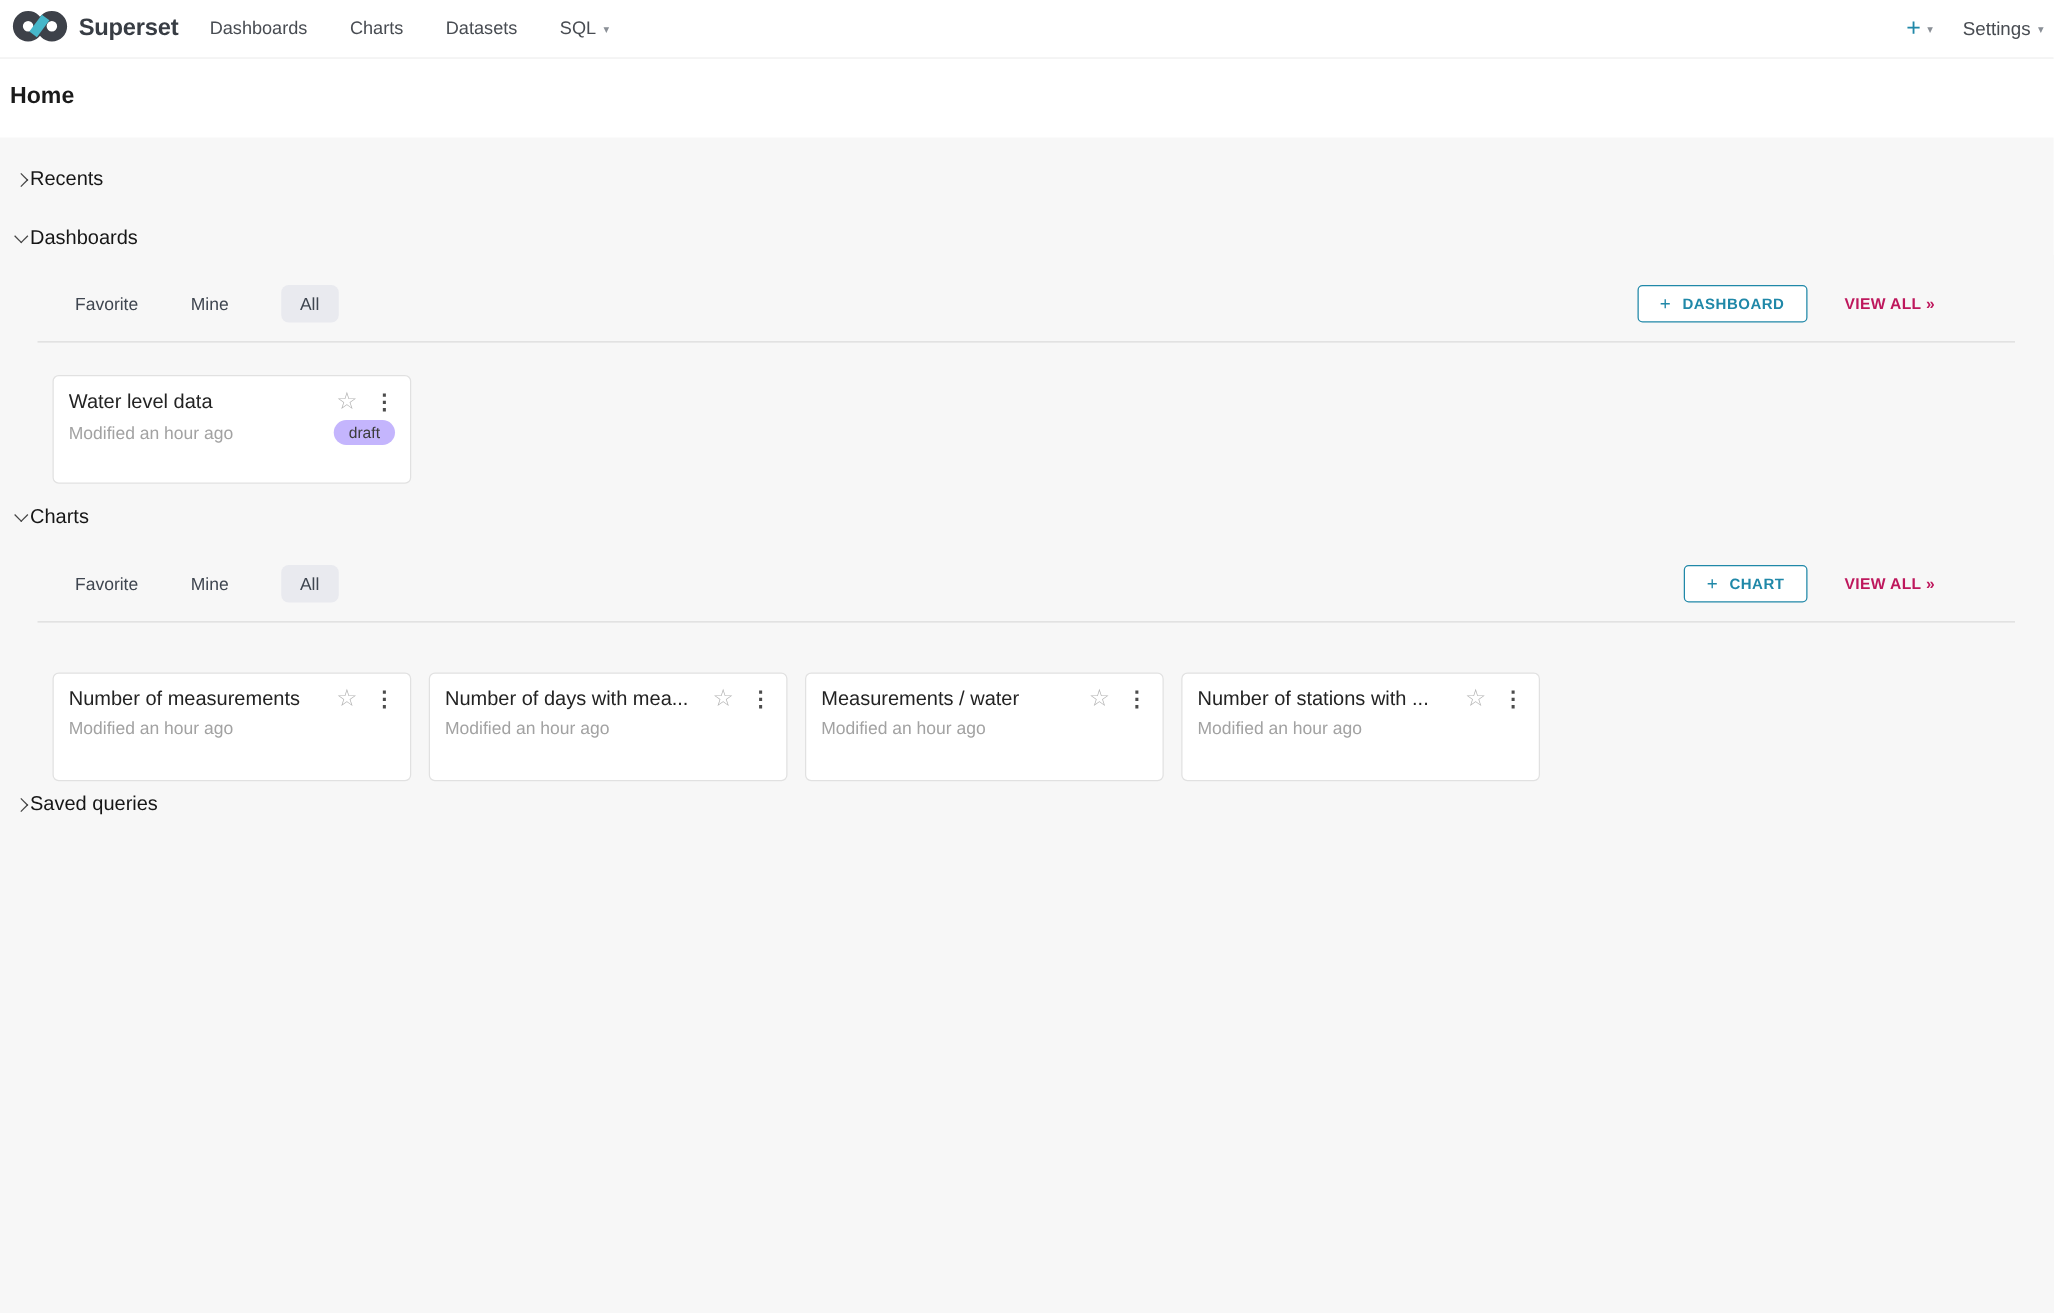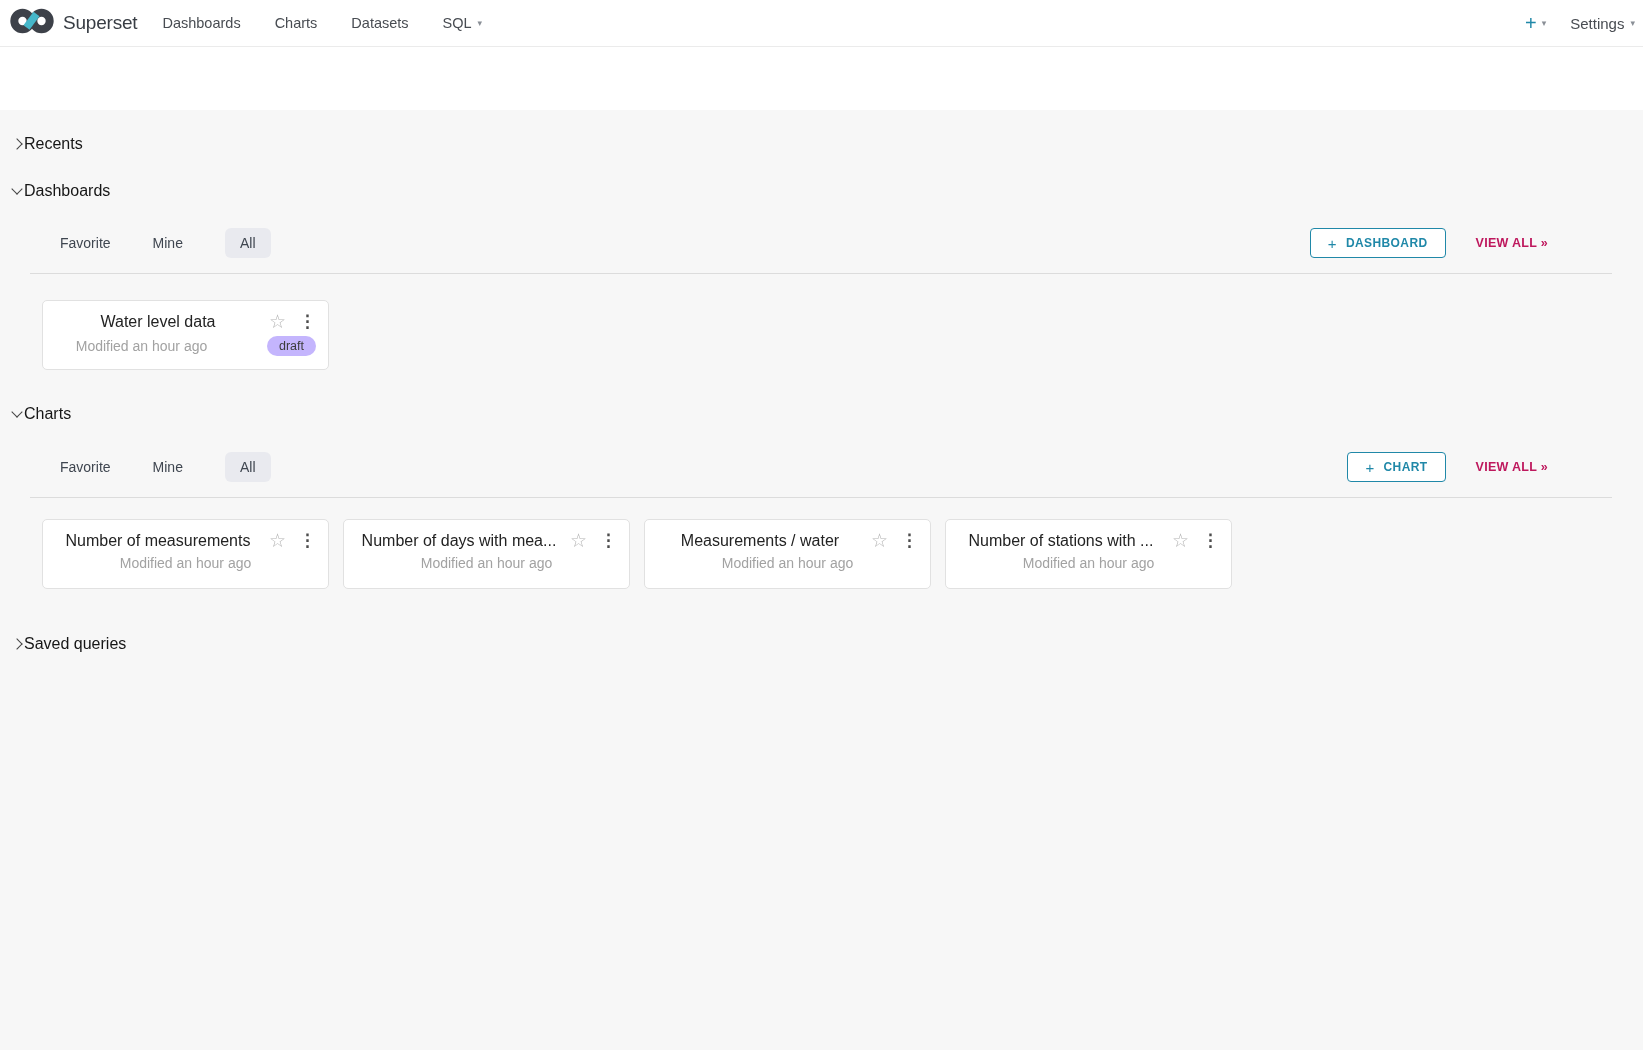--- a/index.html
+++ b/index.html
@@ -3,21 +3,21 @@
 <meta charset="utf-8">
 <style>
   * { box-sizing: border-box; }
   body { margin:0; font-family:"Liberation Sans", sans-serif; background:#fff; }
   .screen { position:relative; width:1643px; height:1050px; background:#fff; overflow:hidden; }
 
   
   .navbar { position:absolute; top:0; left:0; right:0; height:47px; background:#fff;
             border-bottom:1px solid #ebebeb; display:flex; align-items:center; }
   .brand { display:flex; align-items:center; gap:8px; padding-left:9px; cursor:pointer; }
-  .brand-name { font-size:19px; font-weight:400; color:#383d44; letter-spacing:-0.2px; }
+  .brand-name { font-size:19px; font-weight:700; color:#383d44; letter-spacing:-0.2px; }
   .nav-links { display:flex; align-items:center; gap:34px; margin-left:25px;
                font-size:14.5px; color:#484c52; }
   .nav-link { cursor:pointer; display:flex; align-items:center; gap:6px; }
   .caret { color:#8a8f96; font-size:9px; line-height:1; }
   .nav-right { margin-left:auto; display:flex; align-items:center; gap:24px; padding-right:8px; }
   .plus-item { display:flex; align-items:center; gap:5px; cursor:pointer; }
   .plus-glyph { color:#2088a8; font-size:20px; font-weight:400; line-height:1; }
   .settings { font-size:15px; color:#484c52; display:flex; gap:6px; align-items:center; cursor:pointer; }
 
   
@@ -52,24 +52,24 @@
          font-size:12px; font-weight:700; letter-spacing:0.4px; cursor:pointer; }
   .btn .plus { font-size:15px; font-weight:400; }
   .view-all { color:#be185d; font-size:12.5px; font-weight:700; letter-spacing:0.3px; cursor:pointer; white-space:nowrap; }
 
   .divider { position:absolute; left:30px; right:31px; height:1px; background:#dcdcdc; }
   #divider-dash { top:163px; }
   #divider-charts { top:387px; }
 
   .cards-row { position:absolute; left:42px; display:flex; gap:14px; }
   #dash-cards { top:190px; }
-  #chart-cards { top:409px; }
-
-  .card { width:287px; height:70px; background:#fff; border:1px solid #e1e1e1; border-radius:5px;
-          padding:11px 12px 0 12px; cursor:pointer;text-align:center; }
+  #chart-cards { top:428px; }
+
+  .card { width:287px; height:87px; background:#fff; border:1px solid #e1e1e1; border-radius:5px;
+          padding:11px 12px 0 12px; cursor:pointer; }
   .card-top { display:flex; align-items:center; }
   .card-title { flex:1; font-size:16px; font-weight:500; color:#232323; white-space:nowrap;
                 overflow:hidden; text-overflow:ellipsis; margin-right:8px; }
   .star { color:#b4b4b4; font-size:19px; line-height:1; cursor:pointer; }
   .kebab { color:#4c4c4c; font-size:17px; font-weight:700; line-height:1; margin-left:13px; cursor:pointer; }
   .card-bottom { display:flex; align-items:center; margin-top:5px;gap:39px; }
   .card-modified { flex:1; font-size:14px; color:#a2a2a2; }
   .badge { background:#c4b5fd; color:#3c3c3c; font-size:12.5px; padding:3px 12px; border-radius:11px; }
 </style>
 </head>
@@ -108,20 +108,23 @@
         <span class="plus-glyph">+</span>
         <span class="caret">▾</span>
       </span>
       <span class="settings">
         <span>Settings</span>
         <span class="caret">▾</span>
       </span>
     </div>
   </div>
 
+  <div class="page-header">
+    <div class="page-title">Home</div>
+  </div>
 
   <div class="content">
 
     <div class="collapse-row" id="recents-row">
       <span class="chev-box">
           <span class="chev chev-right"></span>
         </span>
       <span>Recents</span>
     </div>
 

